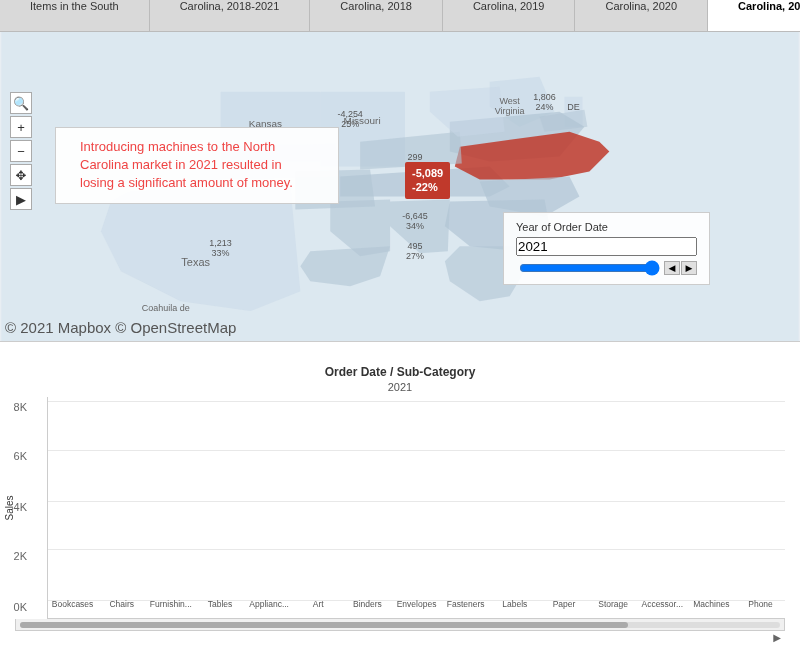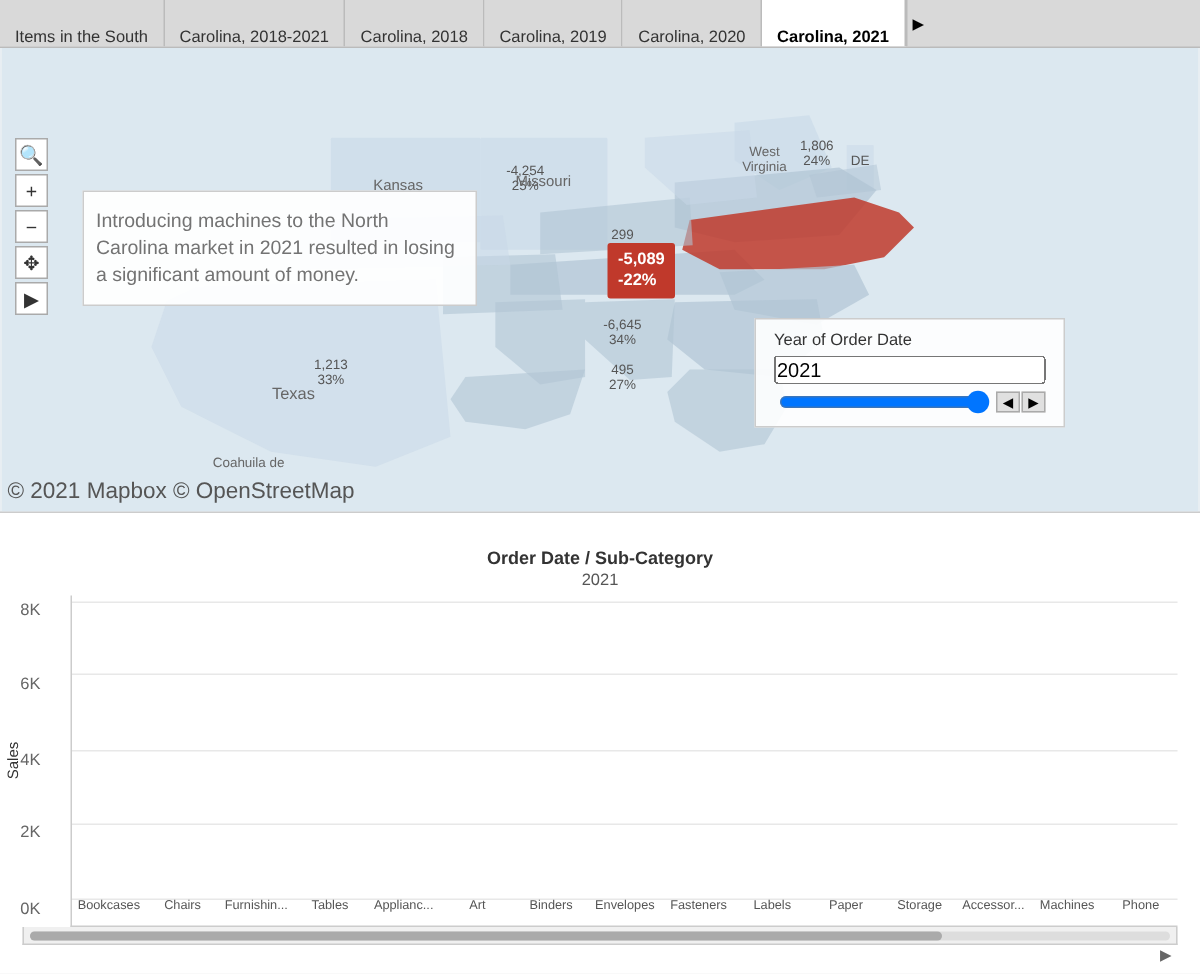--- a/index.html
+++ b/index.html
@@ -9,22 +9,22 @@
     .tabs-bar {
       display: flex;
       background: #d9d9d9;
       height: 32px;
       align-items: stretch;
       border-bottom: 1px solid #bbb;
       overflow: hidden;
     }
     .tab-item {
       display: flex;
-      align-items: flex-end;
-      padding: 0 10px;
+      align-items: flex-start;
+      padding: 0 30px;
       font-size: 11px;
       color: #333;
       border-right: 1px solid #bbb;
       cursor: pointer;
       white-space: nowrap;
       background: #d9d9d9;
     }
     .tab-item.active {
       background: #fff;
       font-weight: bold;
@@ -87,25 +87,25 @@
       color: #333;
     }
 
     
     .annotation-box {
       position: absolute;
       top: 95px;
       left: 55px;
       background: rgba(255,255,255,0.92);
       border: 1px solid #ccc;
-      padding: 10px 8px;
-      width: 263px;
+      padding: 10px 24px;
+      width: 284px;
       font-size: 13px;
       line-height: 1.4;
-      color: #737373;
+      color: #ef4444;
       z-index: 10;
     }
 
     
     .year-filter {
       position: absolute;
       right: 90px;
       top: 180px;
       background: rgba(255,255,255,0.9);
       border: 1px solid #ccc;

